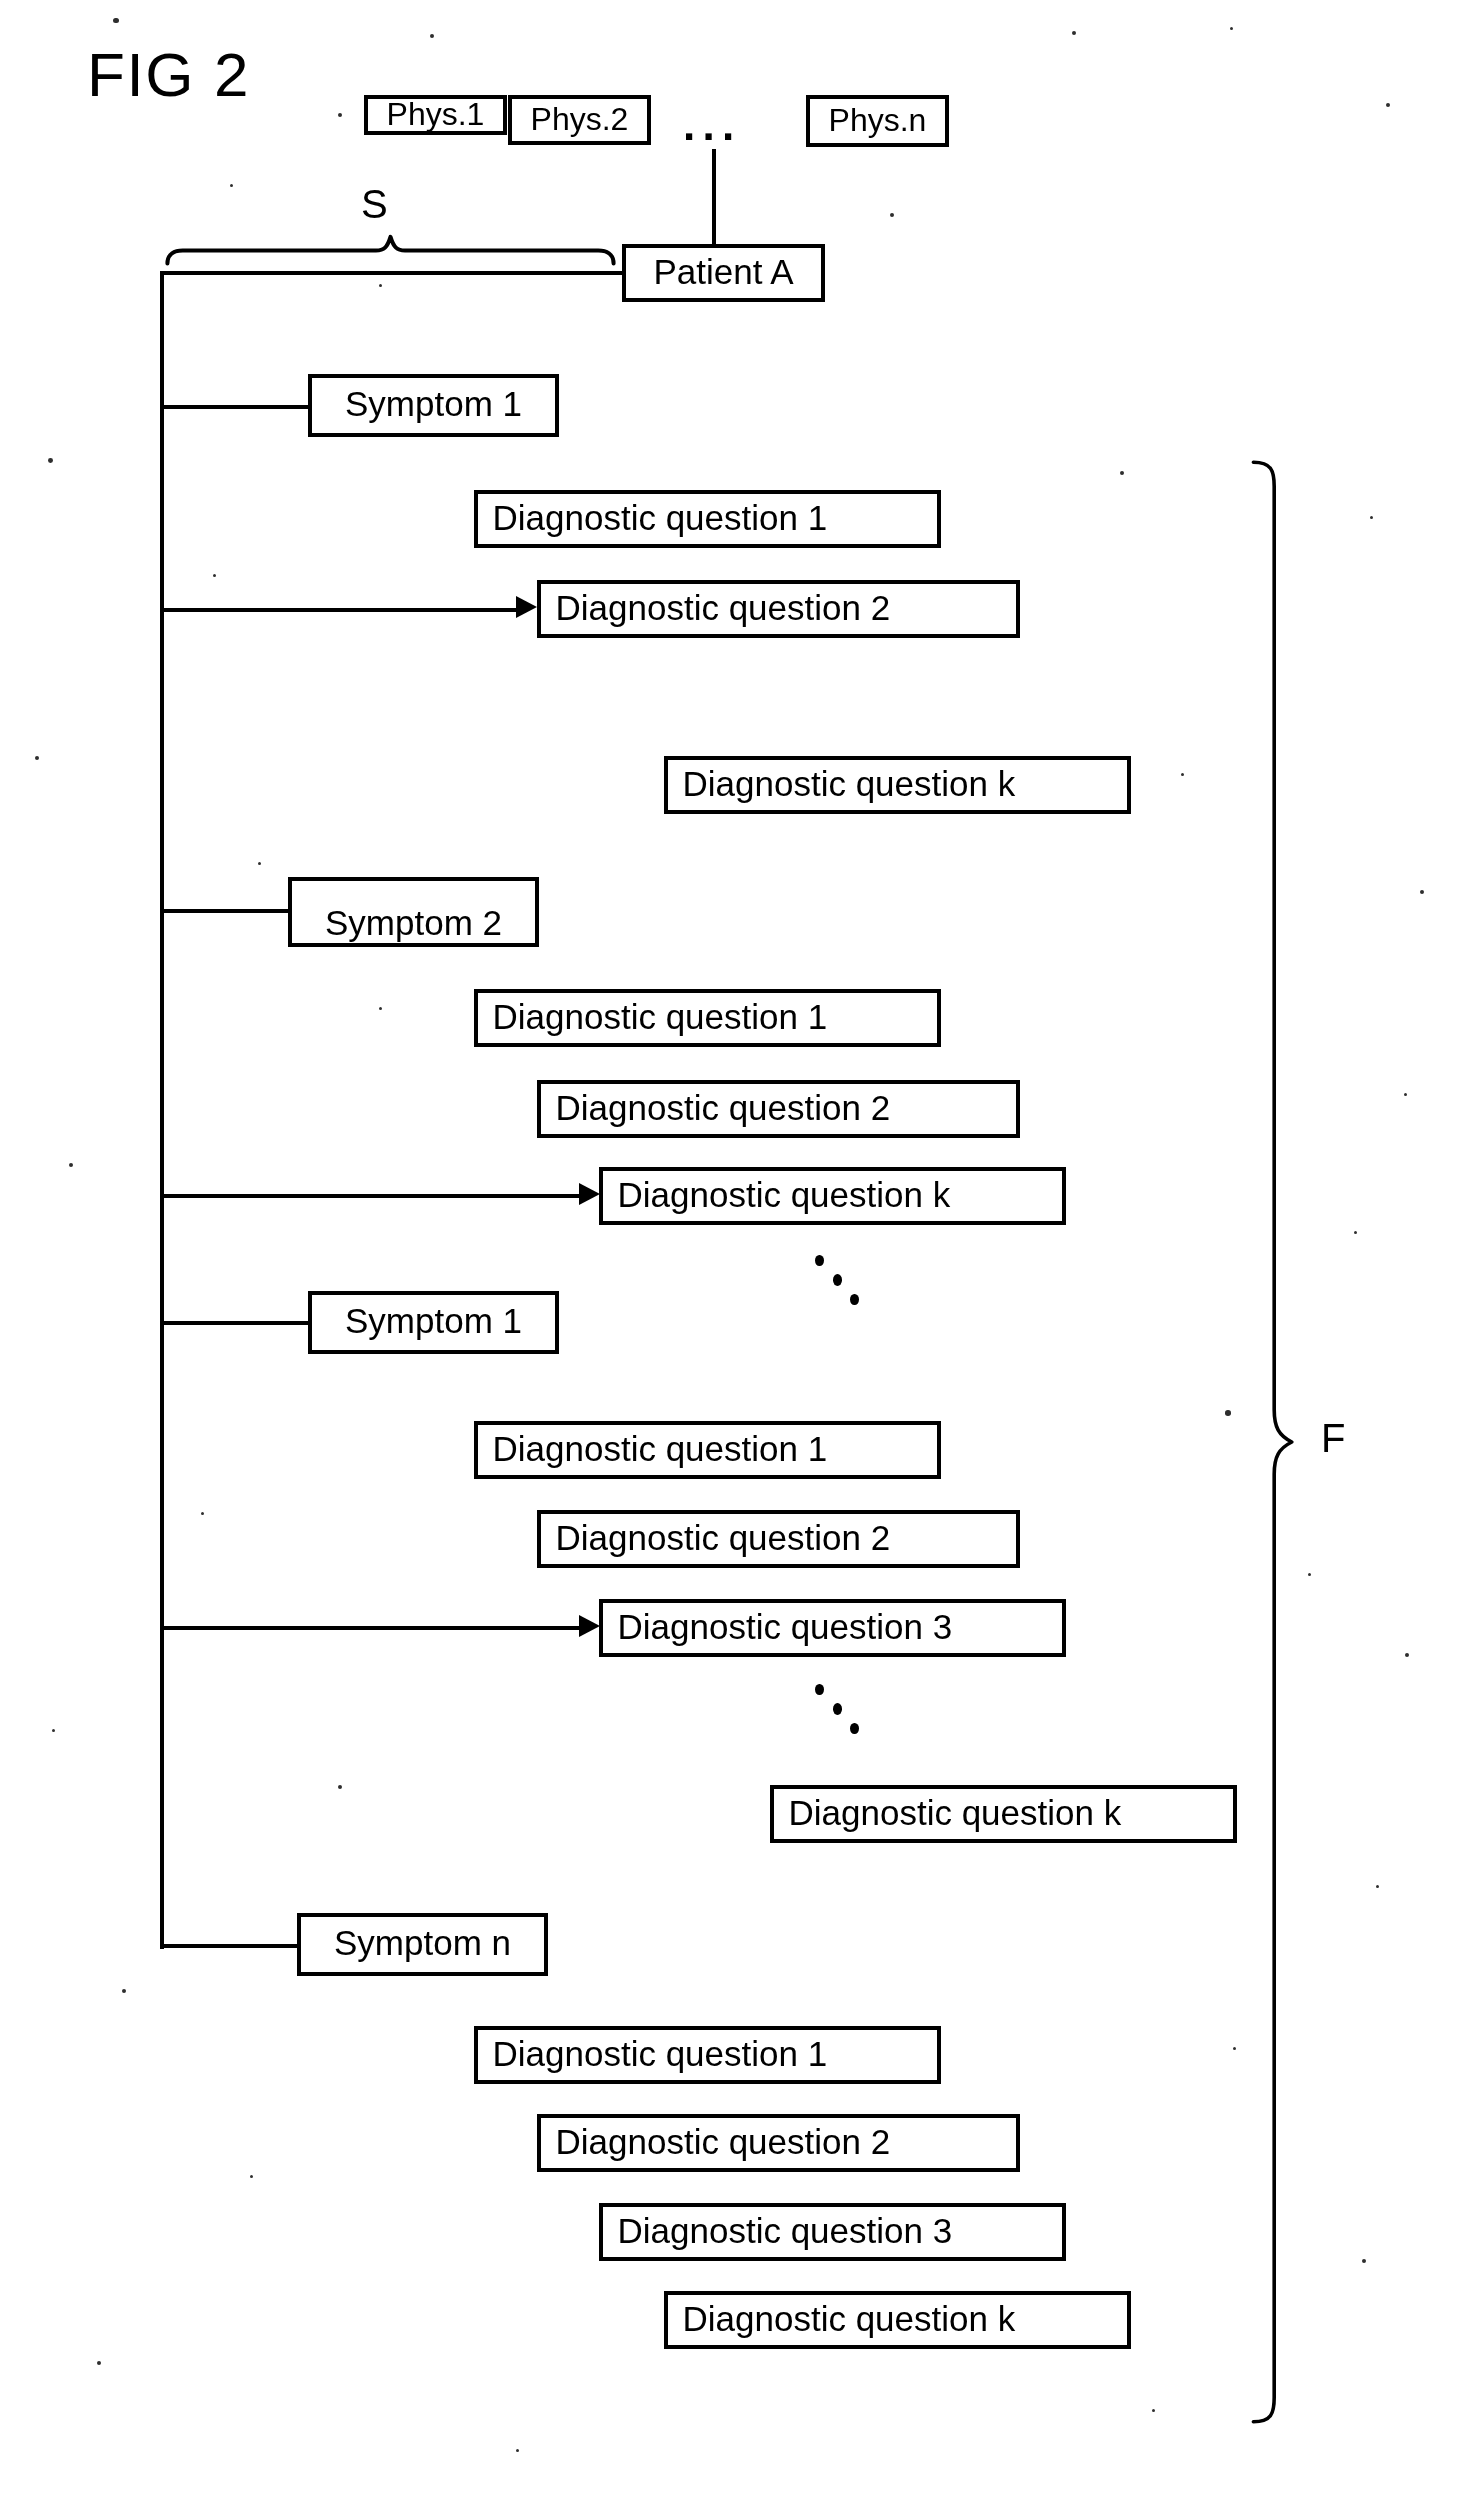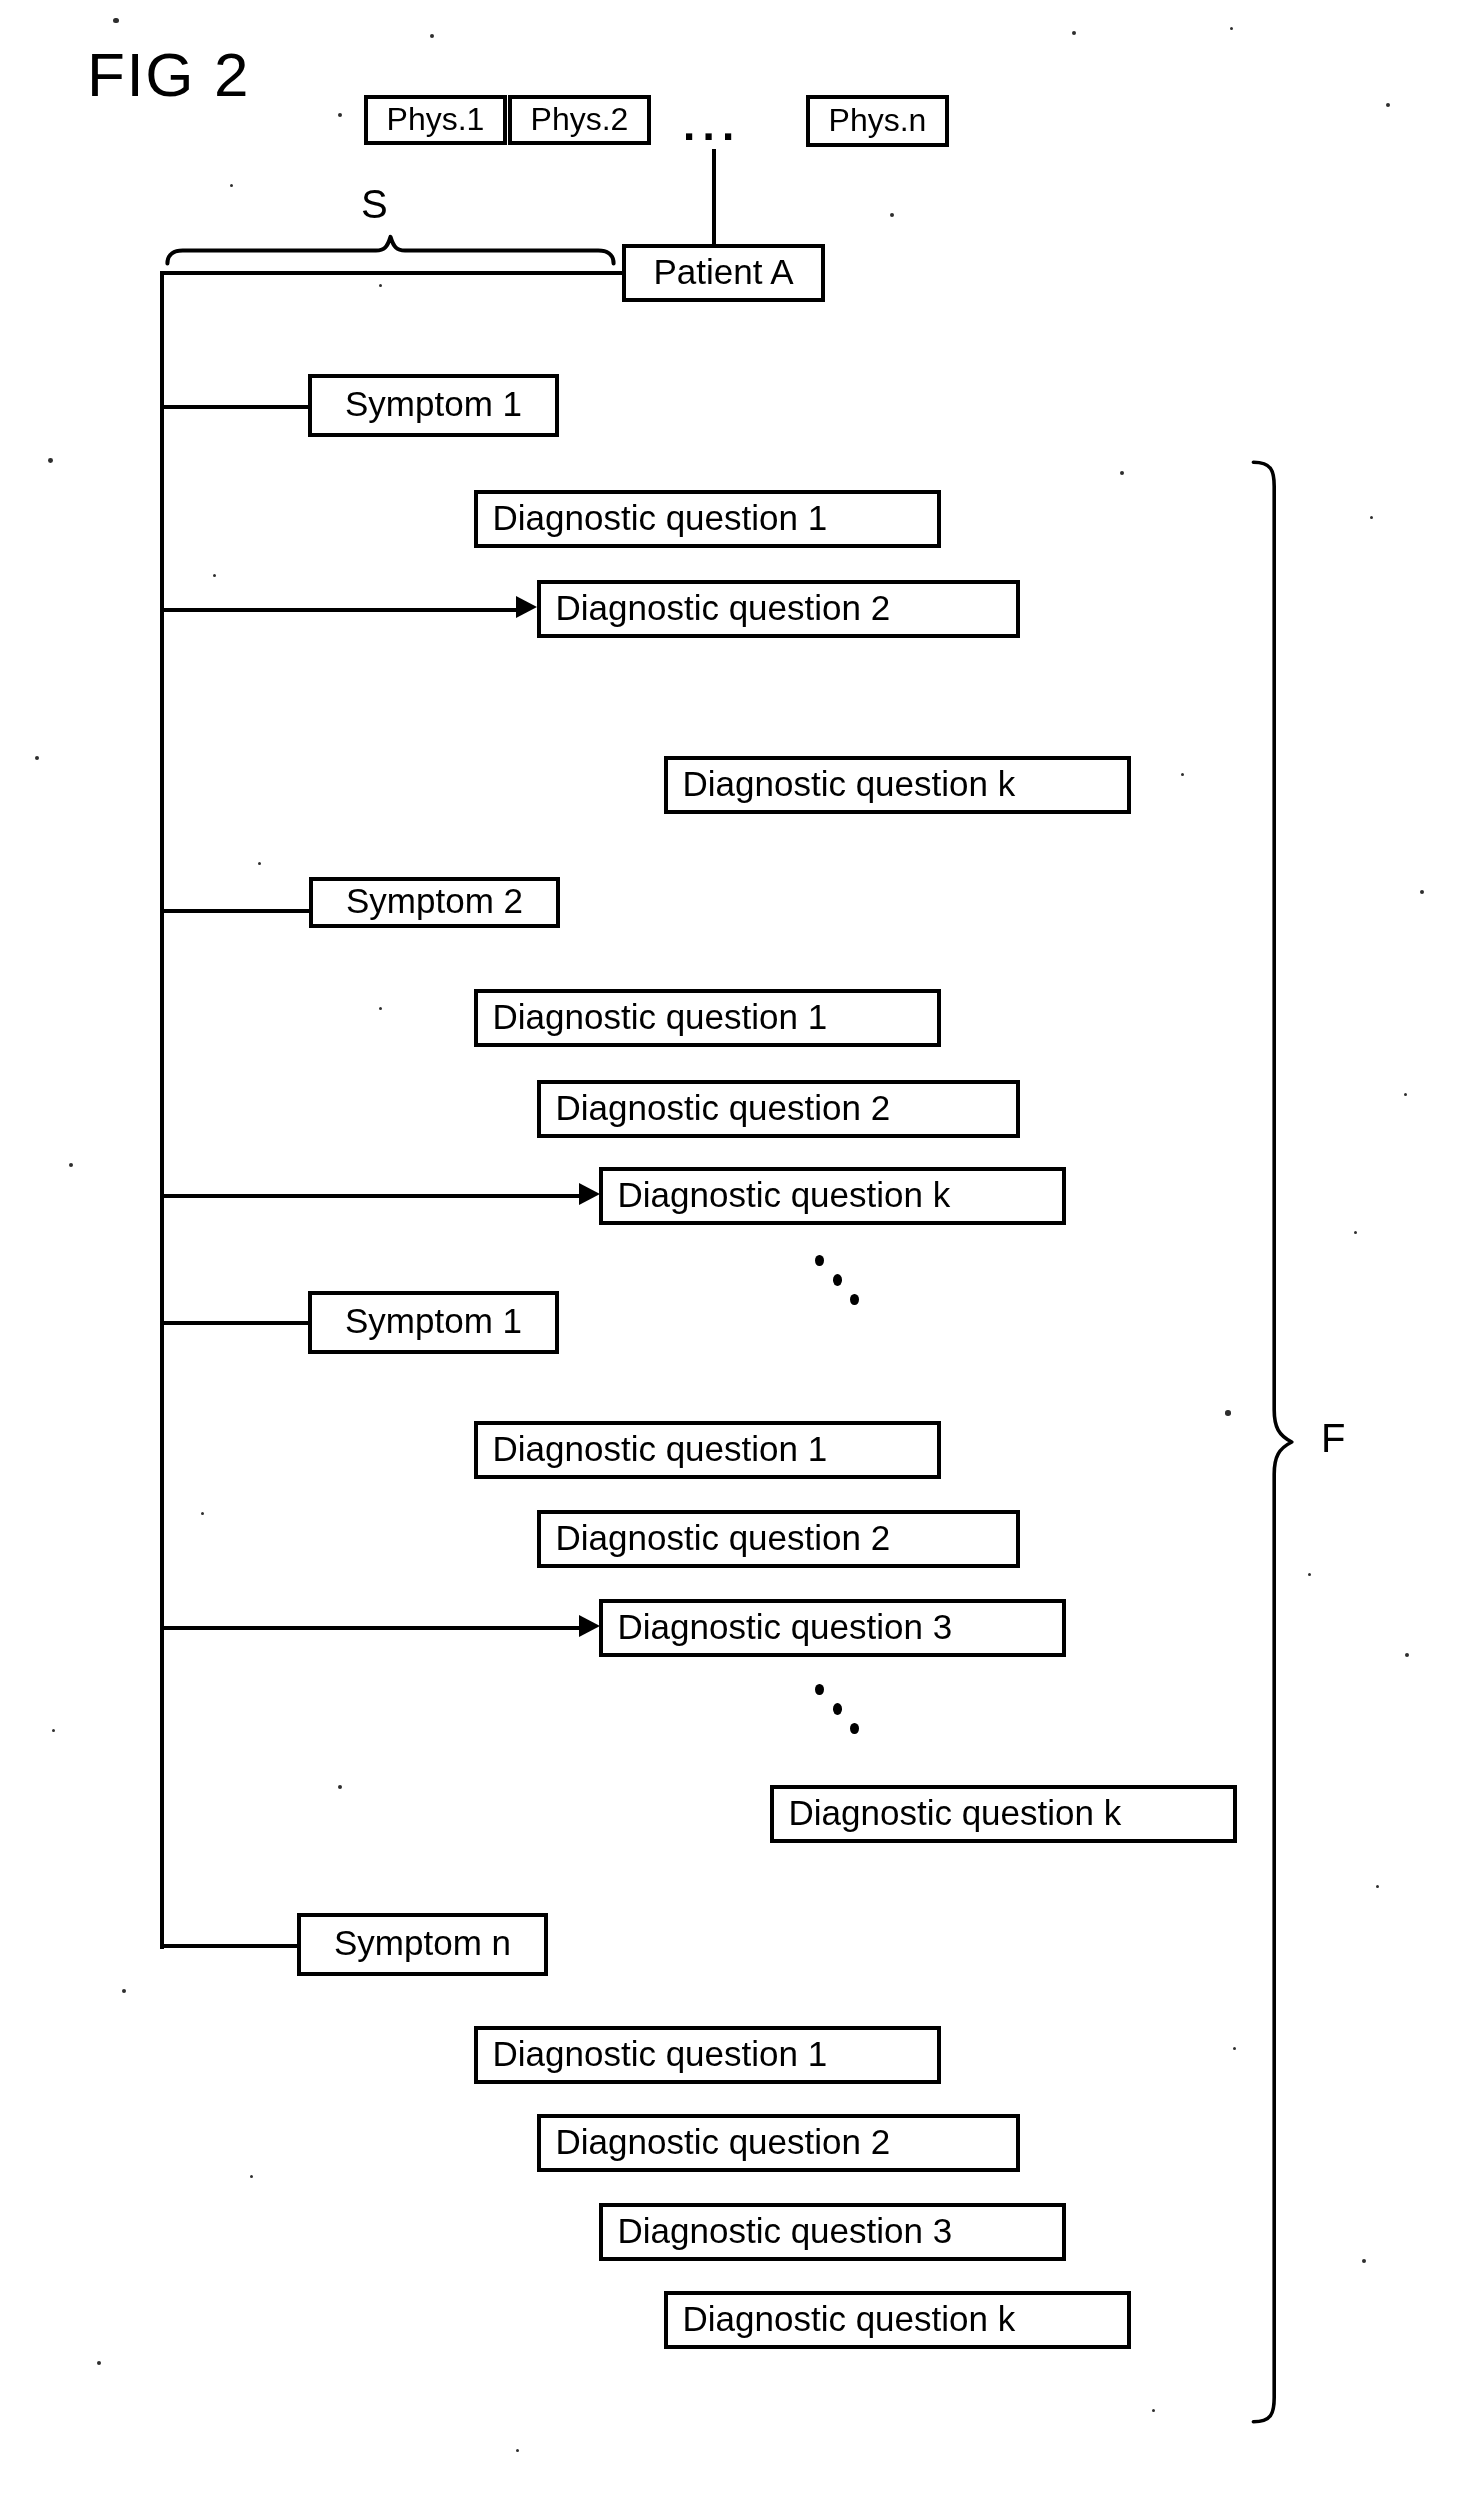--- a/index.html
+++ b/index.html
@@ -143,21 +143,21 @@
     z-index: 1;
   }
 </style>
 </head>
 <body>
 
 <div id="figure-root">
 
   <div class="fig-title">FIG 2</div>
 
-  <div class="box box-phys" style="left:364px; top:95px; width:143px; height:50px;">
+  <div class="box box-phys" style="left:364px; top:95px; width:143px; height:40px;">
     <span>Phys.1</span>
   </div>
 
   <div class="box box-phys" style="left:508px; top:95px; width:143px; height:50px;">
     <span>Phys.2</span>
   </div>
 
   <div class="ellipsis-h" style="left:683px; top:103px;">...</div>
 
   <div class="box box-phys" style="left:806px; top:95px; width:143px; height:52px;">
@@ -195,21 +195,21 @@
 
   <div class="hline" style="left:160px; top:608px; width:363px;"></div>
   <div class="arrow-head" style="left:516px; top:596px;"></div>
 
 
   <div class="box box-question" style="left:664px; top:756px; width:467px; height:58px;">
     <span>Diagnostic question k</span>
   </div>
 
   <div class="hline" style="left:160px; top:909px; width:153px;"></div>
-  <div class="box box-symptom" style="left:309px; top:877px; width:251px; height:51px;">
+  <div class="box box-symptom" style="left:288px; top:877px; width:251px; height:70px;align-items:flex-end;">
     <span>Symptom 2</span>
   </div>
 
   <div class="box box-question" style="left:474px; top:989px; width:467px; height:58px;">
     <span>Diagnostic question 1</span>
   </div>
 
   <div class="box box-question" style="left:537px; top:1080px; width:483px; height:58px;">
     <span>Diagnostic question 2</span>
   </div>

